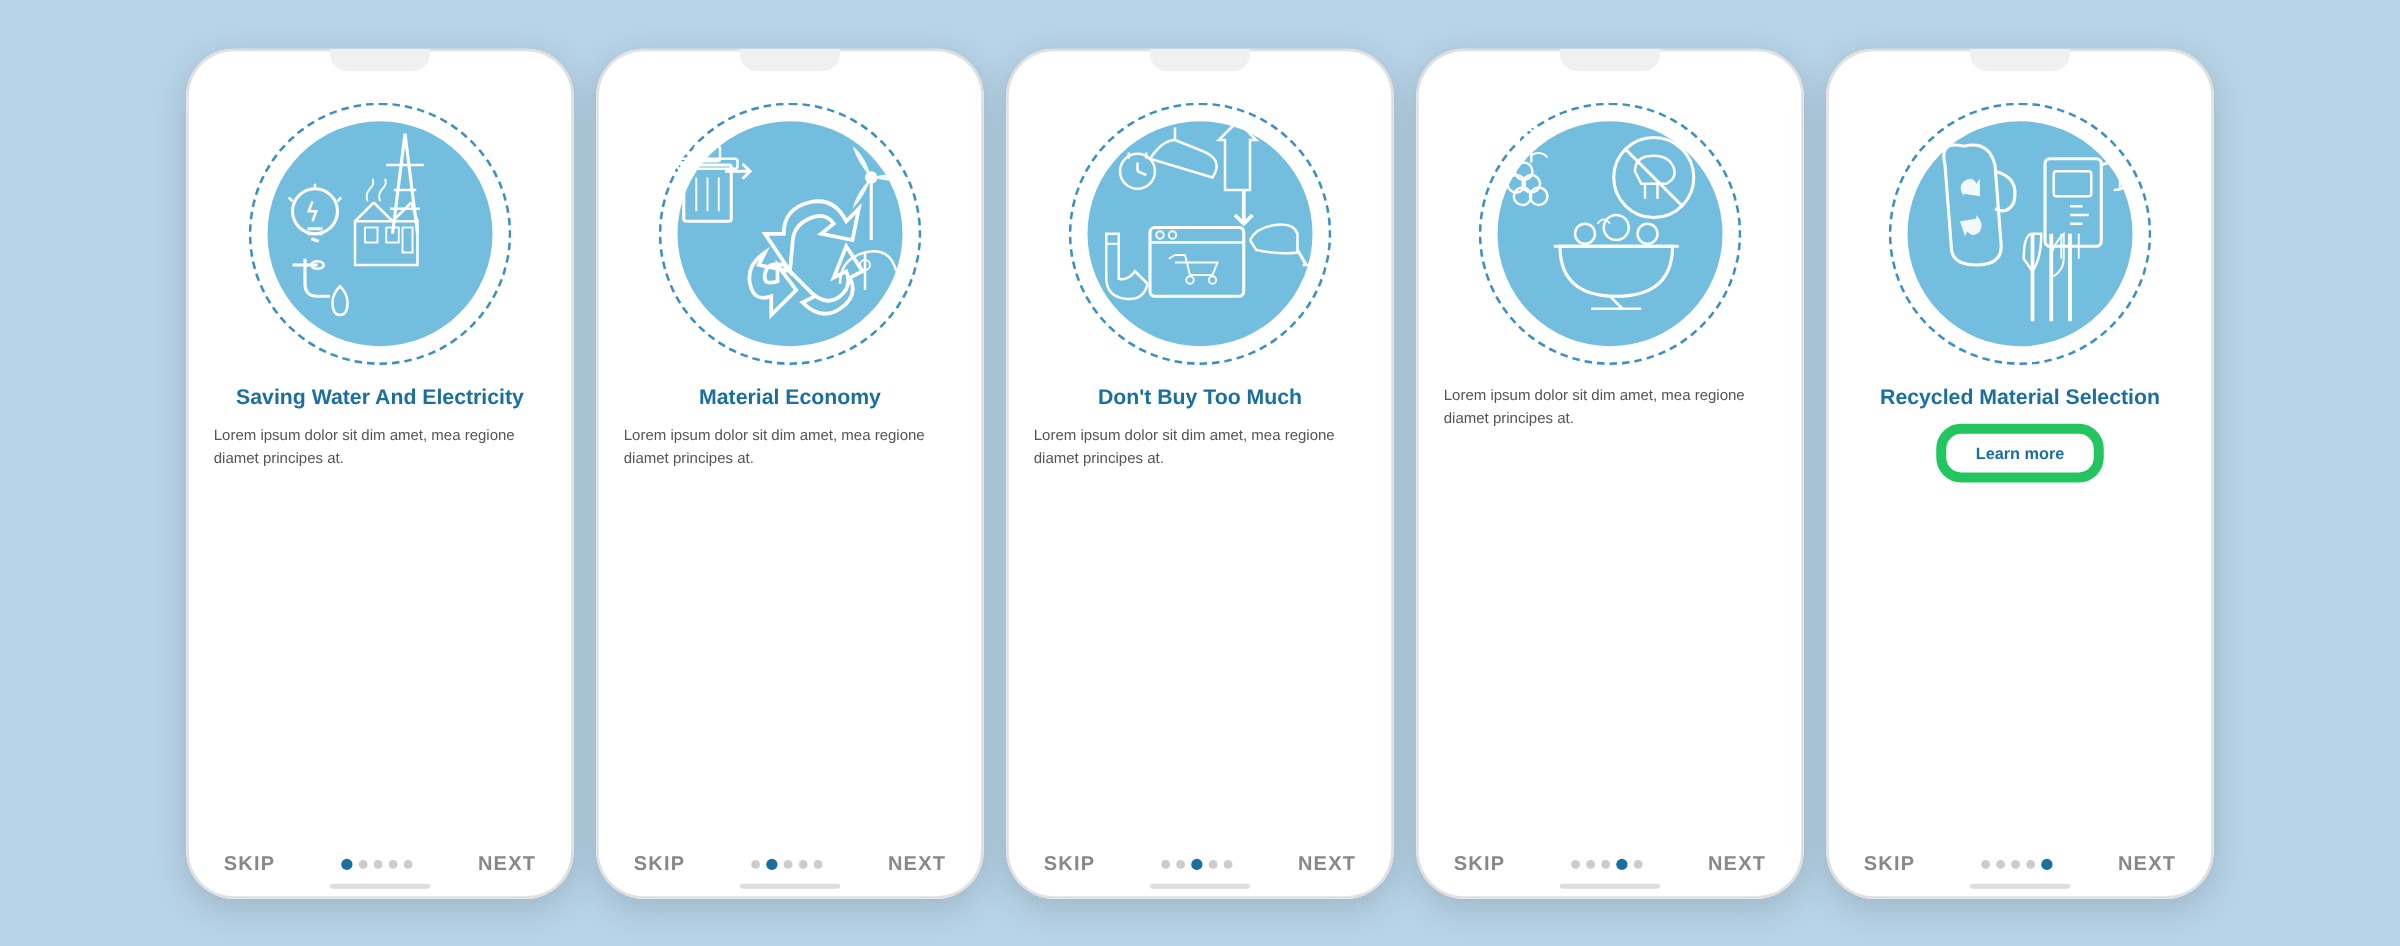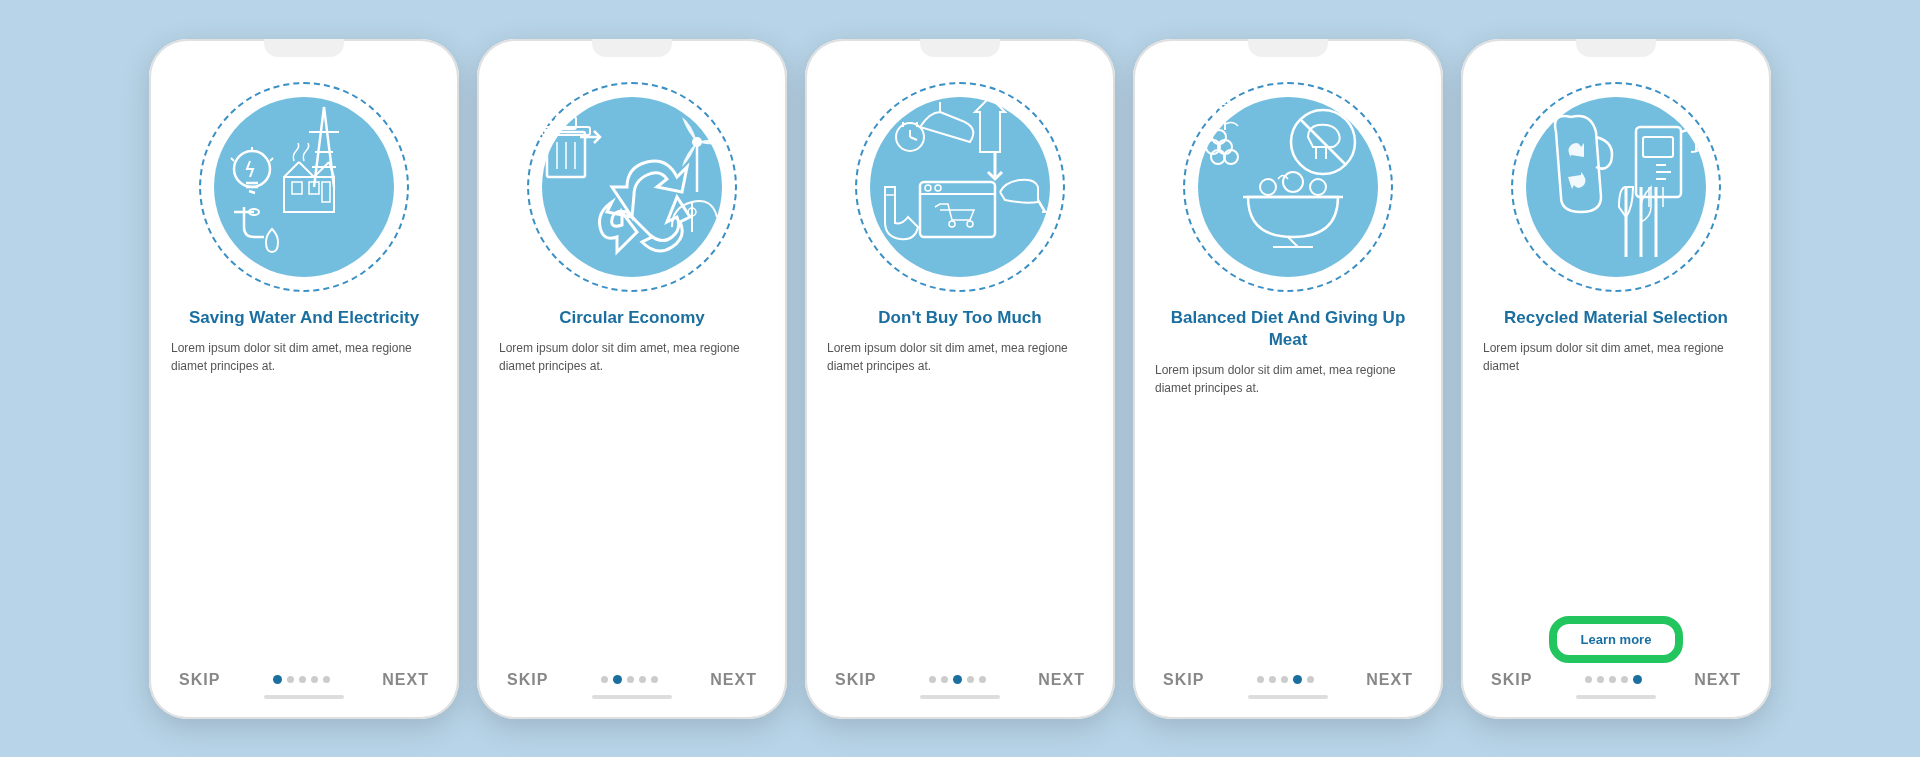--- a/index.html
+++ b/index.html
@@ -49,21 +49,21 @@
       transform: translateX(-50%);
       z-index: 10;
     }
 
     .phone-inner {
       width: 100%;
       height: 100%;
       display: flex;
       flex-direction: column;
       align-items: center;
-      padding: 28px 22px 16px;
+      padding: 28px 22px 4px;
     }
 
     .illustration-area {
       width: 220px;
       height: 220px;
       position: relative;
       margin-top: 10px;
       margin-bottom: 10px;
       flex-shrink: 0;
     }
@@ -310,21 +310,21 @@
 
             <g transform="translate(130, 100)">
               <path d="M10,40 Q10,20 30,15 Q50,10 55,30" fill="none" stroke="white" stroke-width="2"></path>
               <line x1="30" y1="15" x2="30" y2="45" stroke="white" stroke-width="2"></line>
               <circle cx="30" cy="25" r="4" fill="none" stroke="white" stroke-width="1.5"></circle>
             </g>
           </svg>
         </div>
       </div>
       <div class="phone-content">
-        <div class="phone-title">Circular
+        <div class="phone-title">Material
 Economy</div>
         <div class="phone-text">Lorem ipsum dolor sit dim amet, mea regione diamet principes at.</div>
         <div class="phone-nav">
           <span class="nav-skip">SKIP</span>
           <div class="nav-dots">
             <div class="dot"></div>
             <div class="dot active"></div>
             <div class="dot"></div>
             <div class="dot"></div>
             <div class="dot"></div>
@@ -452,22 +452,20 @@
             </g>
 
             <g transform="translate(25, 15)">
               <circle cx="10" cy="10" r="8" fill="none" stroke="white" stroke-width="2"></circle>
               <line x1="10" y1="2" x2="10" y2="-3" stroke="white" stroke-width="2"></line>
             </g>
           </svg>
         </div>
       </div>
       <div class="phone-content">
-        <div class="phone-title">Balanced Diet
-And Giving Up Meat</div>
         <div class="phone-text">Lorem ipsum dolor sit dim amet, mea regione diamet principes at.</div>
         <div class="phone-nav">
           <span class="nav-skip">SKIP</span>
           <div class="nav-dots">
             <div class="dot"></div>
             <div class="dot"></div>
             <div class="dot"></div>
             <div class="dot active"></div>
             <div class="dot"></div>
           </div>
@@ -515,21 +513,20 @@
               <line x1="40" y1="0" x2="40" y2="25" stroke="white" stroke-width="2"></line>
               <line x1="33" y1="0" x2="33" y2="20" stroke="white" stroke-width="1.5"></line>
               <line x1="47" y1="0" x2="47" y2="20" stroke="white" stroke-width="1.5"></line>
             </g>
           </svg>
         </div>
       </div>
       <div class="phone-content">
         <div class="phone-title">Recycled
 Material Selection</div>
-        <div class="phone-text">Lorem ipsum dolor sit dim amet, mea regione diamet</div>
         <button class="learn-more-btn">Learn more</button>
         <div class="phone-nav">
           <span class="nav-skip">SKIP</span>
           <div class="nav-dots">
             <div class="dot"></div>
             <div class="dot"></div>
             <div class="dot"></div>
             <div class="dot"></div>
             <div class="dot active"></div>
           </div>

